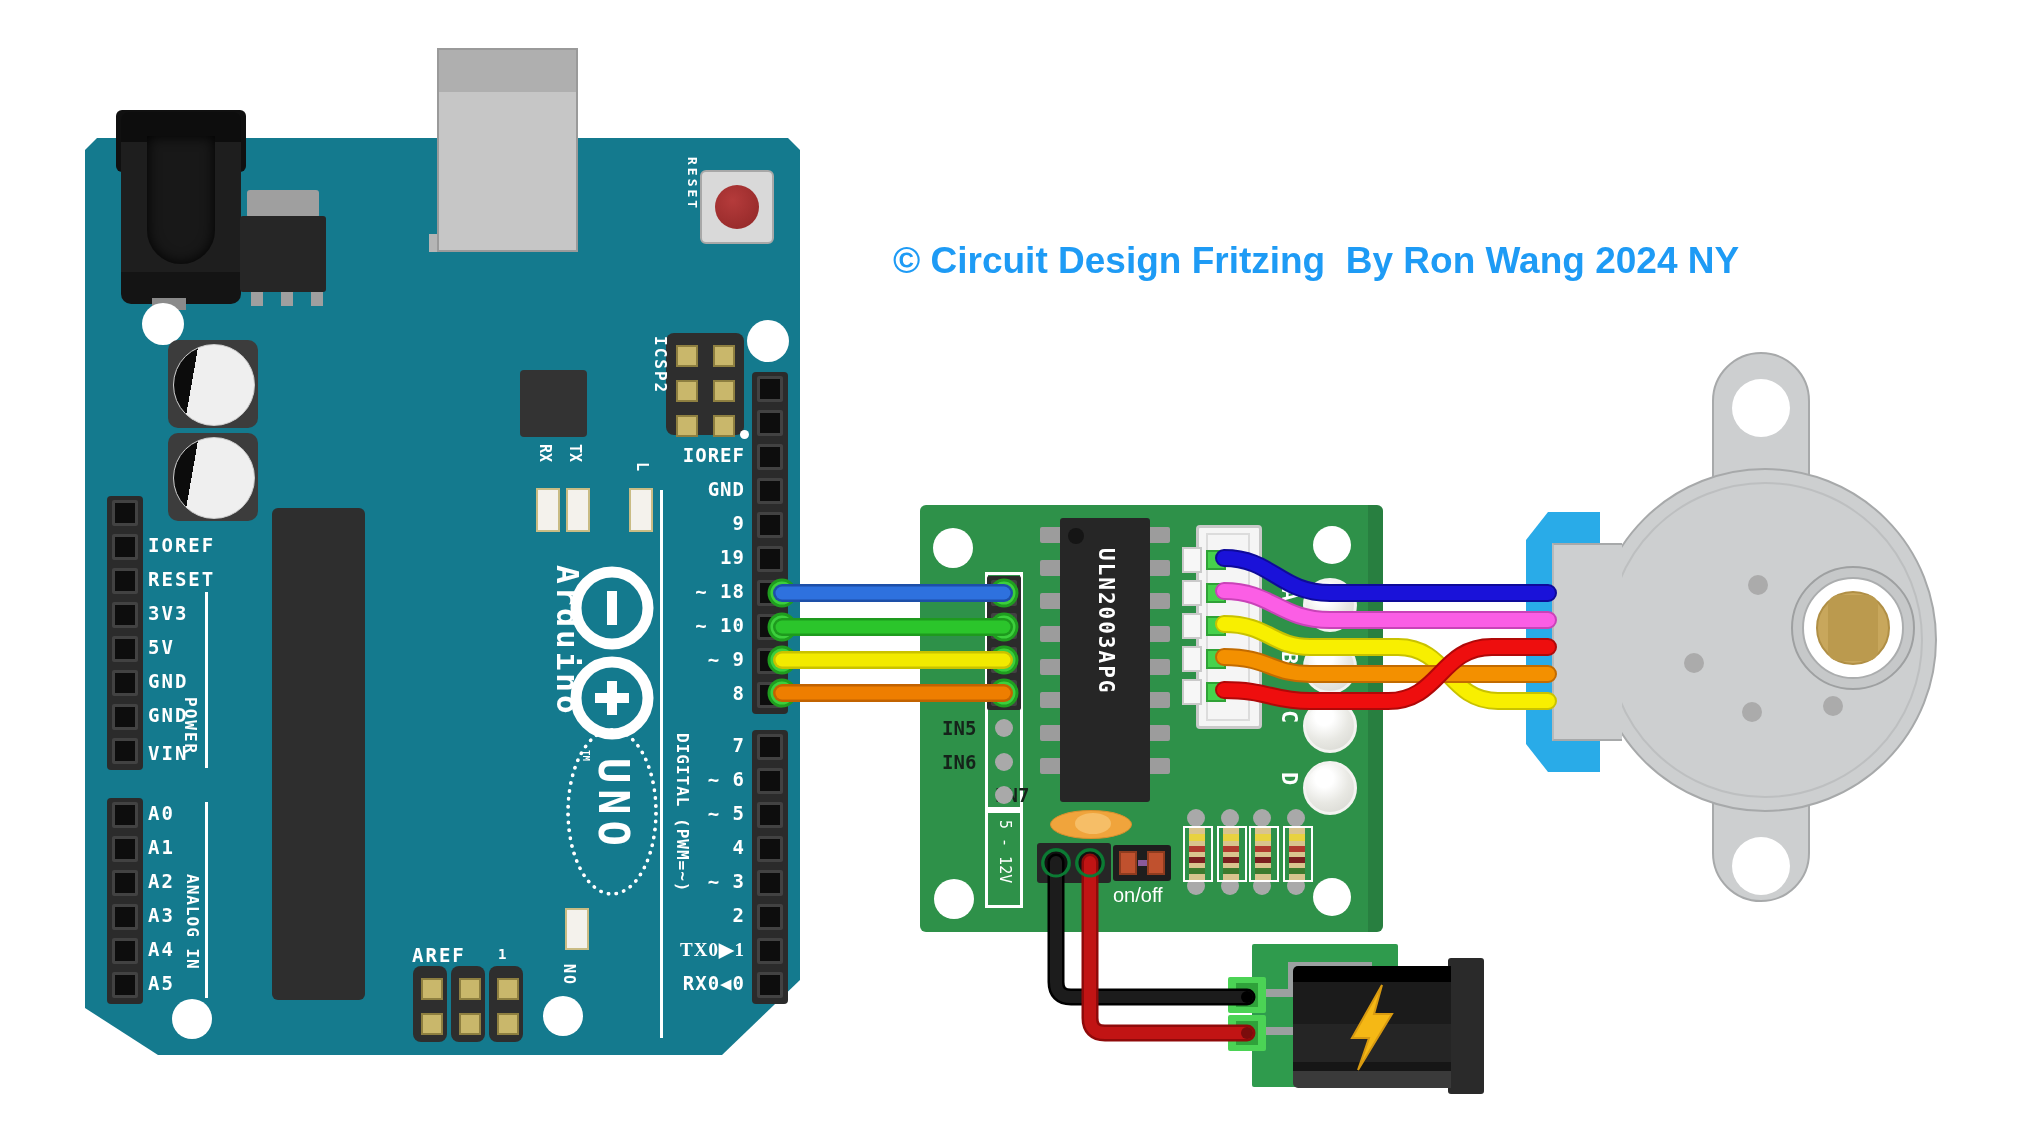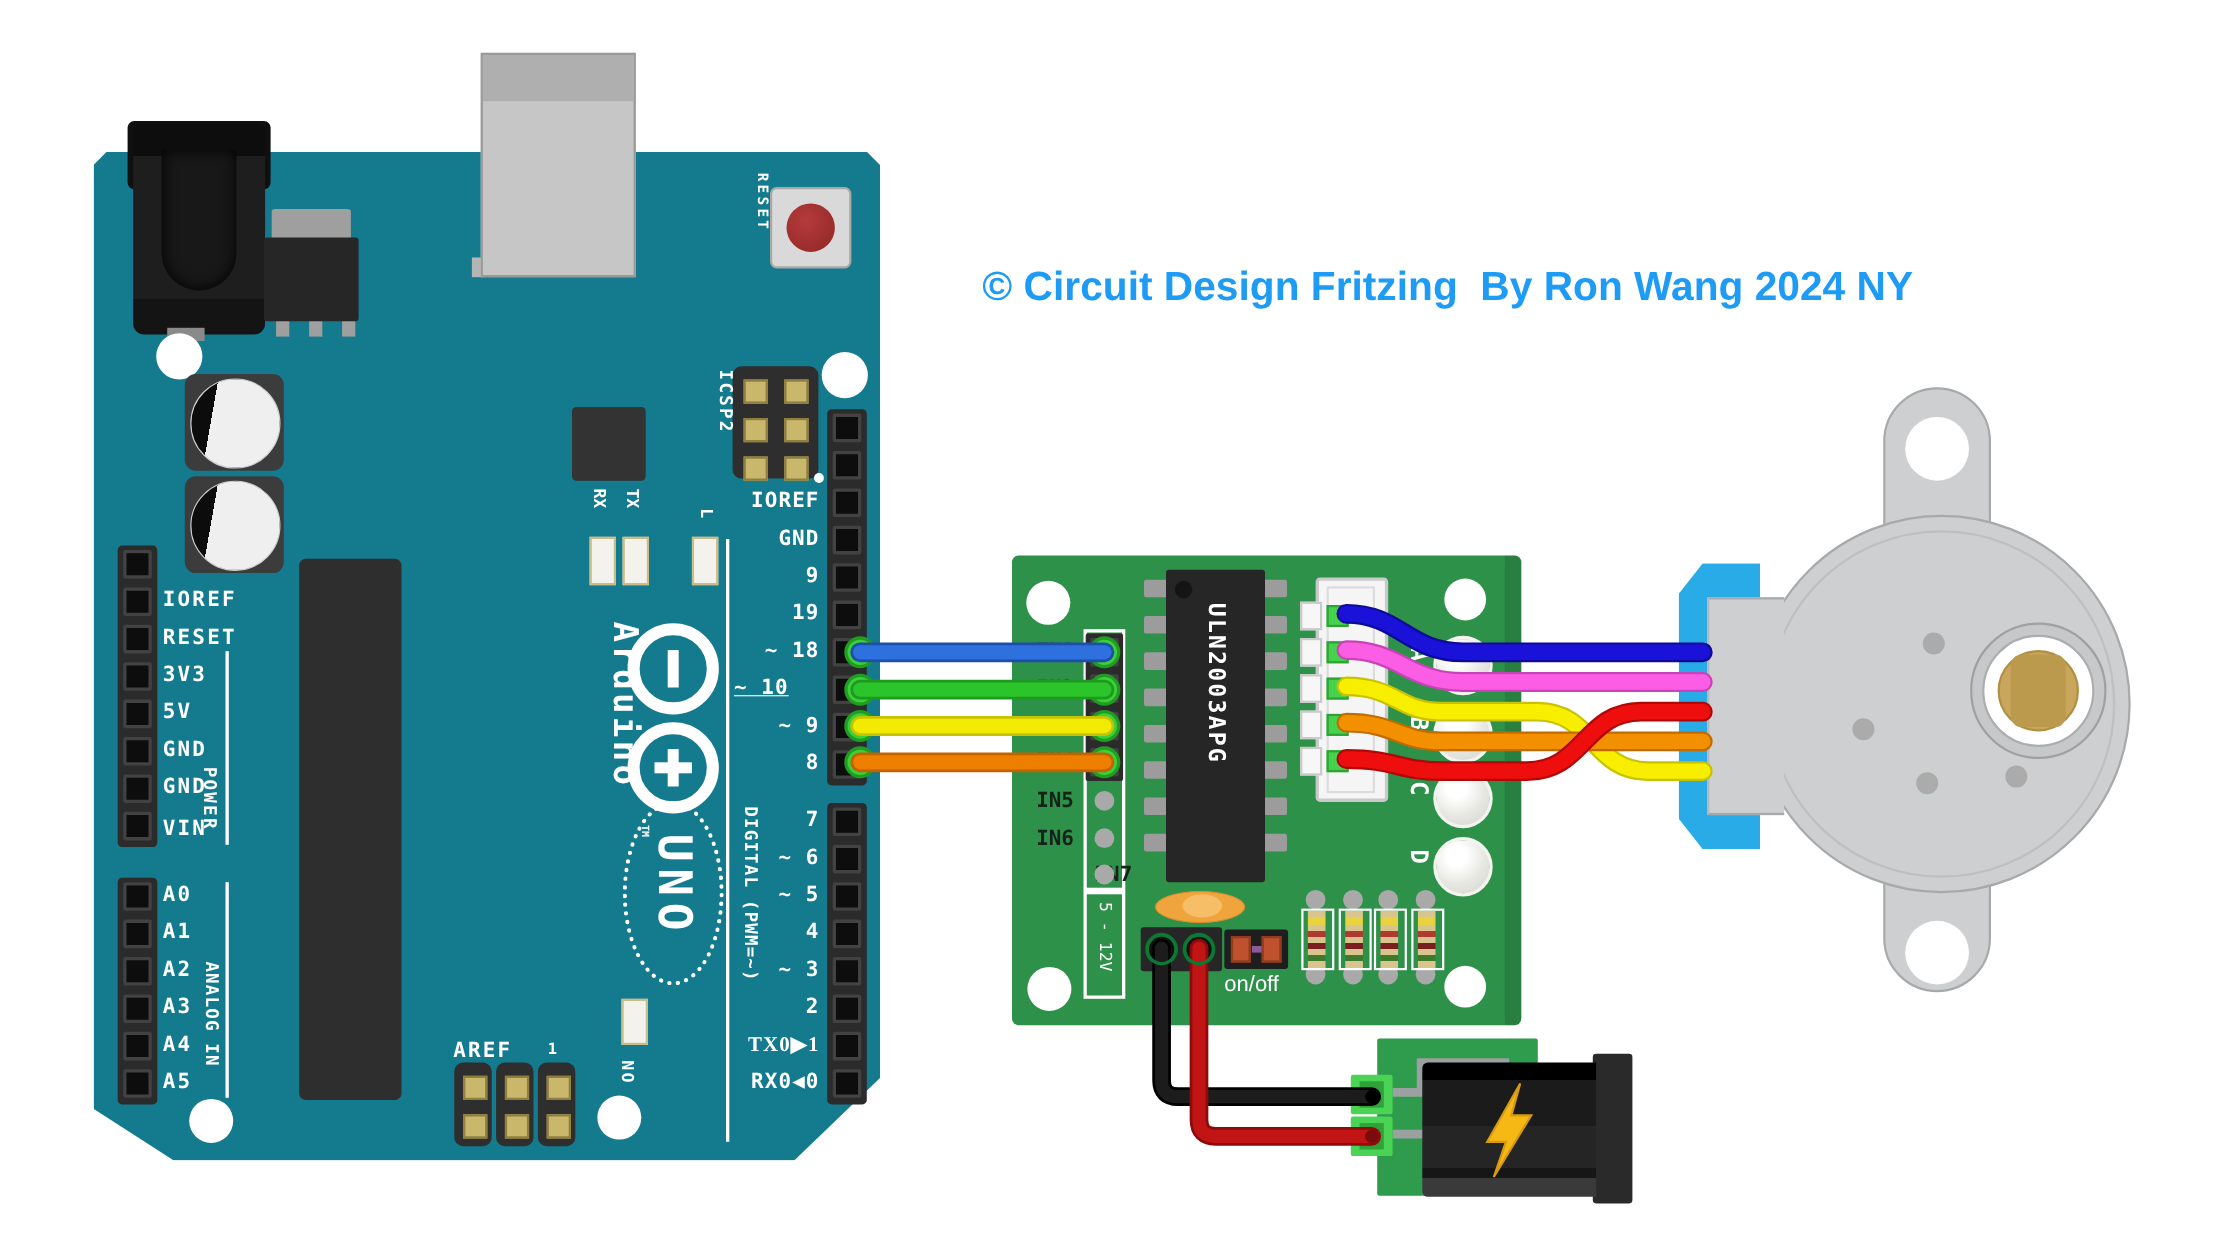--- a/index.html
+++ b/index.html
@@ -207,21 +207,21 @@
   <div class="pinlab" style="left:148px;top:872px;">A2</div>
   <div class="pinlab" style="left:148px;top:906px;">A3</div>
   <div class="pinlab" style="left:148px;top:940px;">A4</div>
   <div class="pinlab" style="left:148px;top:974px;">A5</div>
 
   <div class="pinlab-r" style="left:600px;top:446px;">IOREF</div>
   <div class="pinlab-r" style="left:600px;top:480px;">GND</div>
   <div class="pinlab-r" style="left:600px;top:514px;">9</div>
   <div class="pinlab-r" style="left:600px;top:548px;">19</div>
   <div class="pinlab-r" style="left:600px;top:582px;">~ 18</div>
-  <div class="pinlab-r" style="left:572px;top:616px;text-decoration:underline;">~ 10</div>
+  <div class="pinlab-r" style="left:600px;top:616px;">~ 10</div>
   <div class="pinlab-r" style="left:600px;top:650px;">~ 9</div>
   <div class="pinlab-r" style="left:600px;top:684px;">8</div>
 
   <div class="pinlab-r" style="left:600px;top:736px;">7</div>
   <div class="pinlab-r" style="left:600px;top:770px;">~ 6</div>
   <div class="pinlab-r" style="left:600px;top:804px;">~ 5</div>
   <div class="pinlab-r" style="left:600px;top:838px;">4</div>
   <div class="pinlab-r" style="left:600px;top:872px;">~ 3</div>
   <div class="pinlab-r" style="left:600px;top:906px;">2</div>
   <div class="pinlab-r" style="left:600px;top:940px;font-family:Liberation Serif, serif;">TX0▶1</div>

